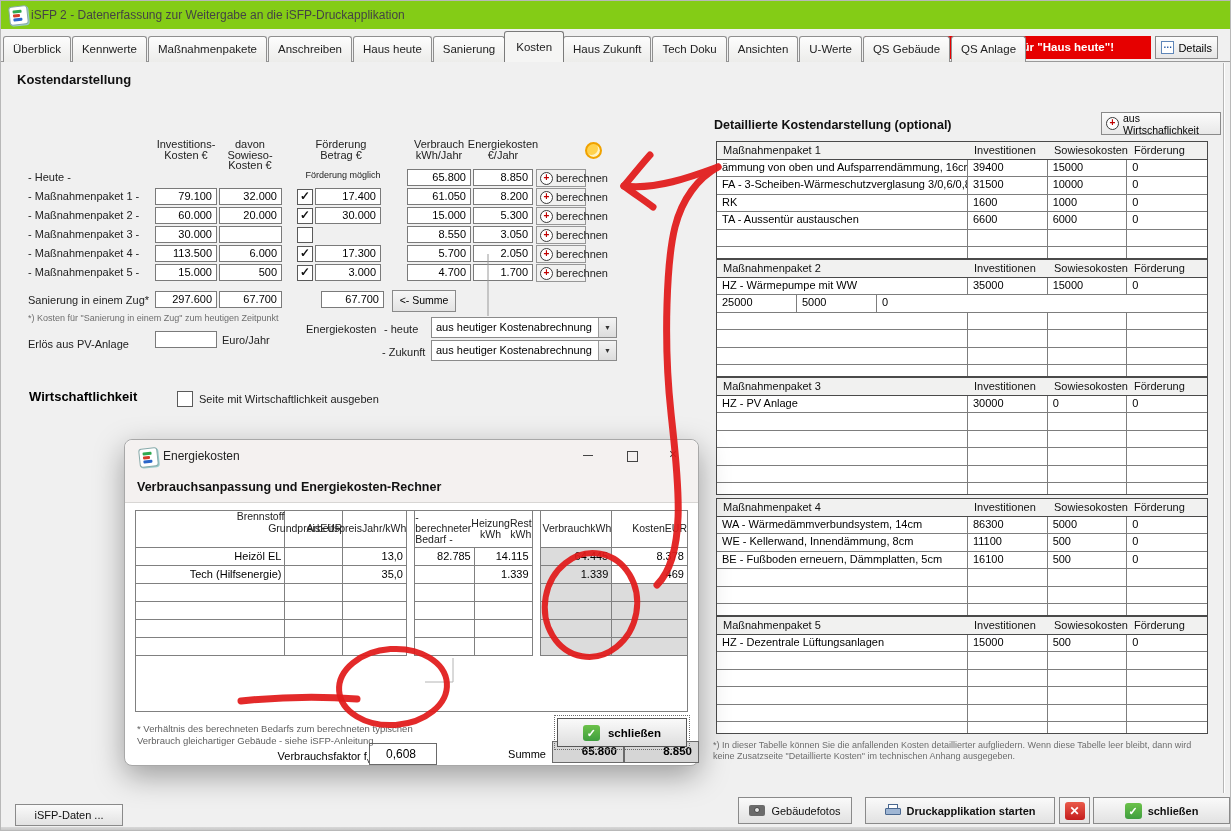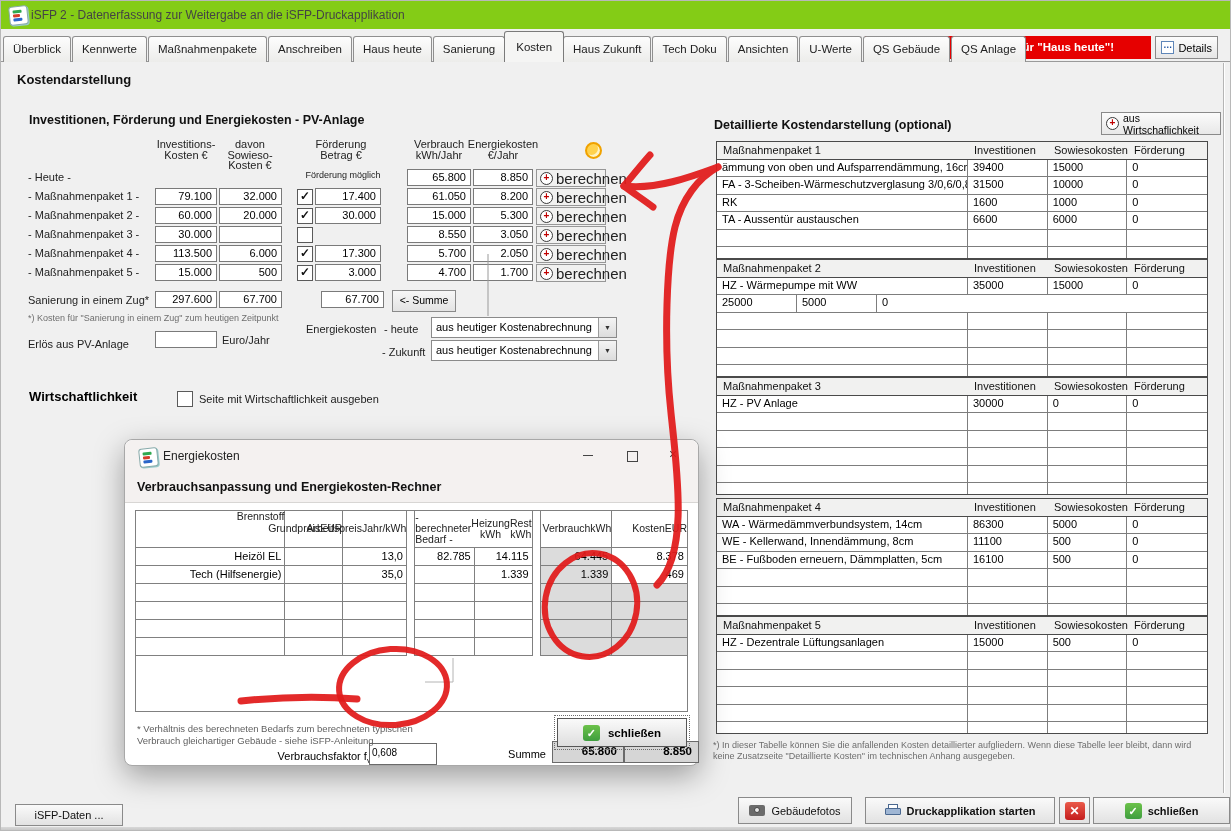--- a/index.html
+++ b/index.html
@@ -27,21 +27,21 @@
   .sectitle{position:absolute;font-size:12.5px;font-weight:bold;color:#111;white-space:nowrap;}
   .hgroup{position:absolute;text-align:center;font-size:11px;line-height:10.5px;color:#222;}
   .hgroup span{display:block;}
   .small-h{position:absolute;font-size:9px;color:#222;text-align:center;}
   .rowlabel{position:absolute;left:27px;font-size:11px;color:#222;white-space:nowrap;}
   .vb{position:absolute;height:17px;background:#fff;border:1px solid #7a7a7a;box-sizing:border-box;font-size:11px;text-align:right;padding:1px 4px 0 2px;white-space:nowrap;overflow:hidden;}
   .c-inv{left:154px;width:62px}.c-sow{left:218px;width:63px}.c-foe{left:314px;width:66px}
   .c-ver{left:406px;width:64px}.c-eng{left:472px;width:60px}
   .rt0{top:168px}.rt1{top:187px}.rt2{top:206px}.rt3{top:225px}.rt4{top:244px}.rt5{top:263px}
   .cb{position:absolute;left:296px;width:14px;height:14px;background:#fff;border:1px solid #5a5a5a;box-sizing:content-box;font-size:12px;line-height:13px;font-weight:bold;text-align:center;color:#111;}
-  .ber{position:absolute;left:535px;width:70px;height:18px;background:#f1f1f0;border:1px solid #979797;box-sizing:border-box;display:flex;align-items:center;gap:3px;padding:0 3px;font-size:15px;color:#222;}
+  .ber{position:absolute;left:535px;width:50px;height:18px;background:#f1f1f0;border:1px solid #979797;box-sizing:border-box;display:flex;align-items:center;gap:3px;padding:0 3px;font-size:11px;color:#222;}
   .mag{width:11px;height:11px;border:1px solid #3a3a3a;border-radius:50%;color:#c00000;font-weight:bold;font-size:10px;line-height:9px;text-align:center;flex:0 0 auto;background:#fff;}
   .mag::before{content:"+";}
   .bulb{position:absolute;left:584px;top:141px;width:13px;height:13px;border-radius:50%;background:#ffd24d;border:2px solid #f0a200;box-shadow:inset -2px -2px 0 #fff3c4;}
   .sumbtn{position:absolute;left:391px;top:289px;width:62px;height:20px;background:linear-gradient(#f7f7f7,#e3e3e3);border:1px solid #8a8a8a;font-size:10.5px;text-align:center;line-height:19px;}
   .footnote{position:absolute;font-size:9px;color:#6e6e6e;white-space:nowrap;}
   .dd{position:absolute;left:430px;width:186px;height:21px;background:#fff;border:1px solid #8a8a8a;box-sizing:border-box;font-size:11px;}
   .ddv{position:absolute;left:4px;top:3px;white-space:nowrap;}
   .dda{position:absolute;right:0;top:0;width:17px;height:19px;background:linear-gradient(#f4f4f4,#dcdcdc);border-left:1px solid #9a9a9a;text-align:center;}
   .dda::before{content:"▼";font-size:7px;color:#333;line-height:19px;}
   .wtitle{position:absolute;left:28px;top:388px;font-size:13px;font-weight:bold;}
@@ -80,21 +80,21 @@
   .dgap{box-sizing:border-box;width:8px;border-right:1px solid #808080;}
   .w-n{width:150px}.w-g{width:58px}.w-a{width:64px}.w-h{width:60px}.w-r{width:58px}.w-hr{width:118px}.w-v{width:72px}.w-k{width:75px}
   .dgr{display:flex;height:18px;font-size:11px;}
   .dgr .dc{padding:2px 3px 0 3px;text-align:right;overflow:hidden;white-space:nowrap;}
   .dgr .dc.nm{text-align:right;padding-left:4px;}
   .cell-gray{background:#dcdcdc;}
   .hr2{display:flex;width:100%;}
   .hr2 span{flex:1;text-align:center;}
   .faktor-label{position:absolute;left:100px;top:237px;width:138px;text-align:right;font-size:11px;}
   .faktor-label sub{font-size:8px;}.faktor-label sup{font-size:8px;}
-  .faktor-input{position:absolute;left:233px;top:232px;width:68px;height:22px;background:#fff;border:1px solid #6a6a6a;box-sizing:border-box;font-size:10px;text-align:left;padding:3px 6px 0 2px;}
+  .faktor-input{position:absolute;left:233px;top:232px;width:68px;height:22px;background:#fff;border:1px solid #6a6a6a;box-sizing:border-box;font-size:12px;text-align:center;padding:3px 6px 0 2px;}
   .dsum-label{position:absolute;left:352px;top:237px;width:58px;text-align:right;font-size:11px;}
   .dsumbox{position:absolute;top:230px;height:22px;background:#d6d6d6;border:1px solid #6a6a6a;box-sizing:border-box;font-size:11.5px;font-weight:bold;text-align:right;padding:3px 6px 0 2px;}
   .dfoot{position:absolute;left:12px;top:283px;font-size:9.5px;color:#5f5f5f;line-height:12px;white-space:nowrap;}
   .dclose{position:absolute;left:432px;top:278px;width:130px;height:29px;background:linear-gradient(#fafafa,#dedede);border:1px solid #565656;outline:1px dotted #6a6a6a;outline-offset:2px;display:flex;align-items:center;justify-content:center;gap:8px;font-size:11.5px;font-weight:bold;box-sizing:border-box;}
   svg.overlay{position:absolute;left:0;top:0;z-index:60;pointer-events:none;}
 </style>
 </head>
 <body>
 
 <div class="screen">
@@ -128,21 +128,20 @@
   </div>
   <div class="banner">ACHTUNG: 4 FOTOS für "Haus heute"!</div>
   <div class="detailsbtn">
     <span class="dicon">…</span>
     <span>Details</span>
   </div>
 
   <div class="pagetitle">Kostendarstellung</div>
   <div class="divider-r"></div>
 
-  <div class="sectitle" style="left:28px;top:112px;">Investitionen, Förderung und Energiekosten  -  PV-Anlage</div>
 
   <div class="hgroup" style="left:146px;top:138px;width:78px;">
     <span>Investitions-</span>
       <span>Kosten €</span>
   </div>
   <div class="hgroup" style="left:212px;top:138px;width:74px;">
     <span>davon</span>
       <span>Sowieso-</span>
       <span>Kosten €</span>
   </div>

